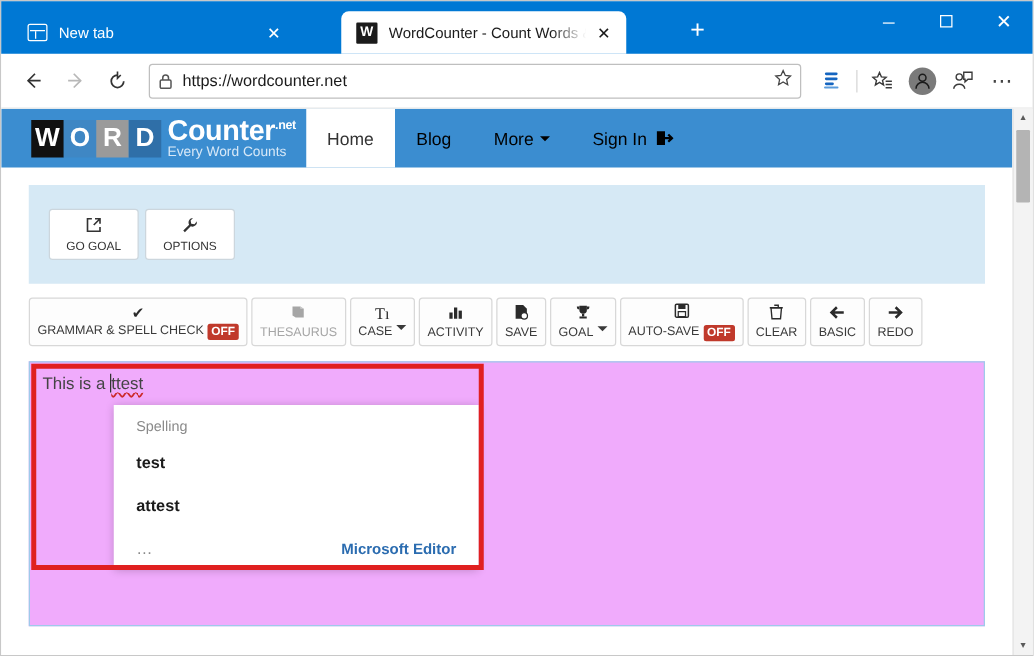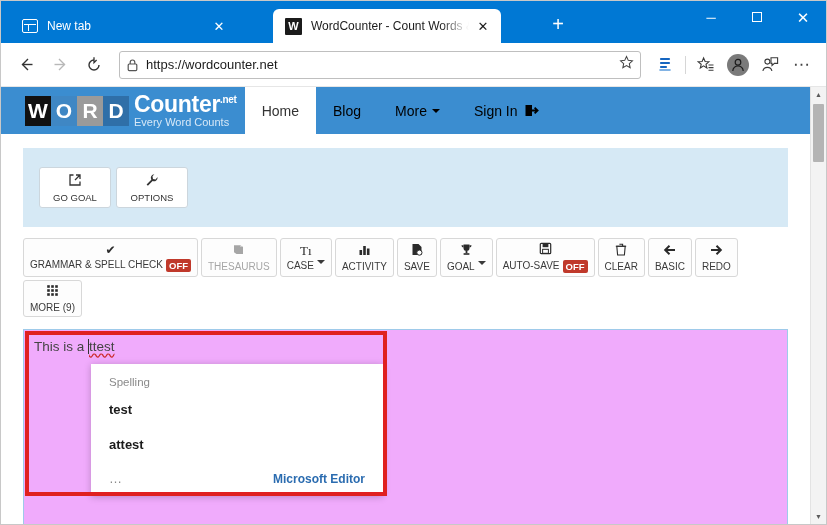--- a/index.html
+++ b/index.html
@@ -790,38 +790,20 @@
                   <path d="M2 6 H11 M7.5 1.8 L11.8 6 L7.5 10.2" fill="none" stroke="#2b2b2b" stroke-width="2"></path>
                 </svg>
             </span>
             <span class="lbl">
                 <span>REDO</span>
               </span>
           </div>
 
           <div style="flex-basis:100%;height:0;"></div>
 
-          <div class="tb-btn" style="min-width:56px;">
-            <span class="glyph">
-              <svg width="13" height="13" viewBox="0 0 13 13">
-                <rect x="1.2" y="1.2" width="2.6" height="2.6" fill="#2b2b2b"></rect>
-                  <rect x="5.2" y="1.2" width="2.6" height="2.6" fill="#2b2b2b"></rect>
-                  <rect x="9.2" y="1.2" width="2.6" height="2.6" fill="#2b2b2b"></rect>
-                <rect x="1.2" y="5.2" width="2.6" height="2.6" fill="#2b2b2b"></rect>
-                  <rect x="5.2" y="5.2" width="2.6" height="2.6" fill="#2b2b2b"></rect>
-                  <rect x="9.2" y="5.2" width="2.6" height="2.6" fill="#2b2b2b"></rect>
-                <rect x="1.2" y="9.2" width="2.6" height="2.6" fill="#2b2b2b"></rect>
-                  <rect x="5.2" y="9.2" width="2.6" height="2.6" fill="#2b2b2b"></rect>
-                  <rect x="9.2" y="9.2" width="2.6" height="2.6" fill="#2b2b2b"></rect>
-              </svg>
-            </span>
-            <span class="lbl">
-                <span>MORE (9)</span>
-              </span>
-          </div>
         </div>
 
         <div class="editor-wrap">
           <div class="editor" title="Start typing or paste your text here...">
             <span>This is a </span><span class="caret"></span><span class="misspelled">ttest</span>
           </div>
 
           <div class="spell-popup">
             <div class="spell-title">Spelling</div>
             <div class="spell-item">test</div>

